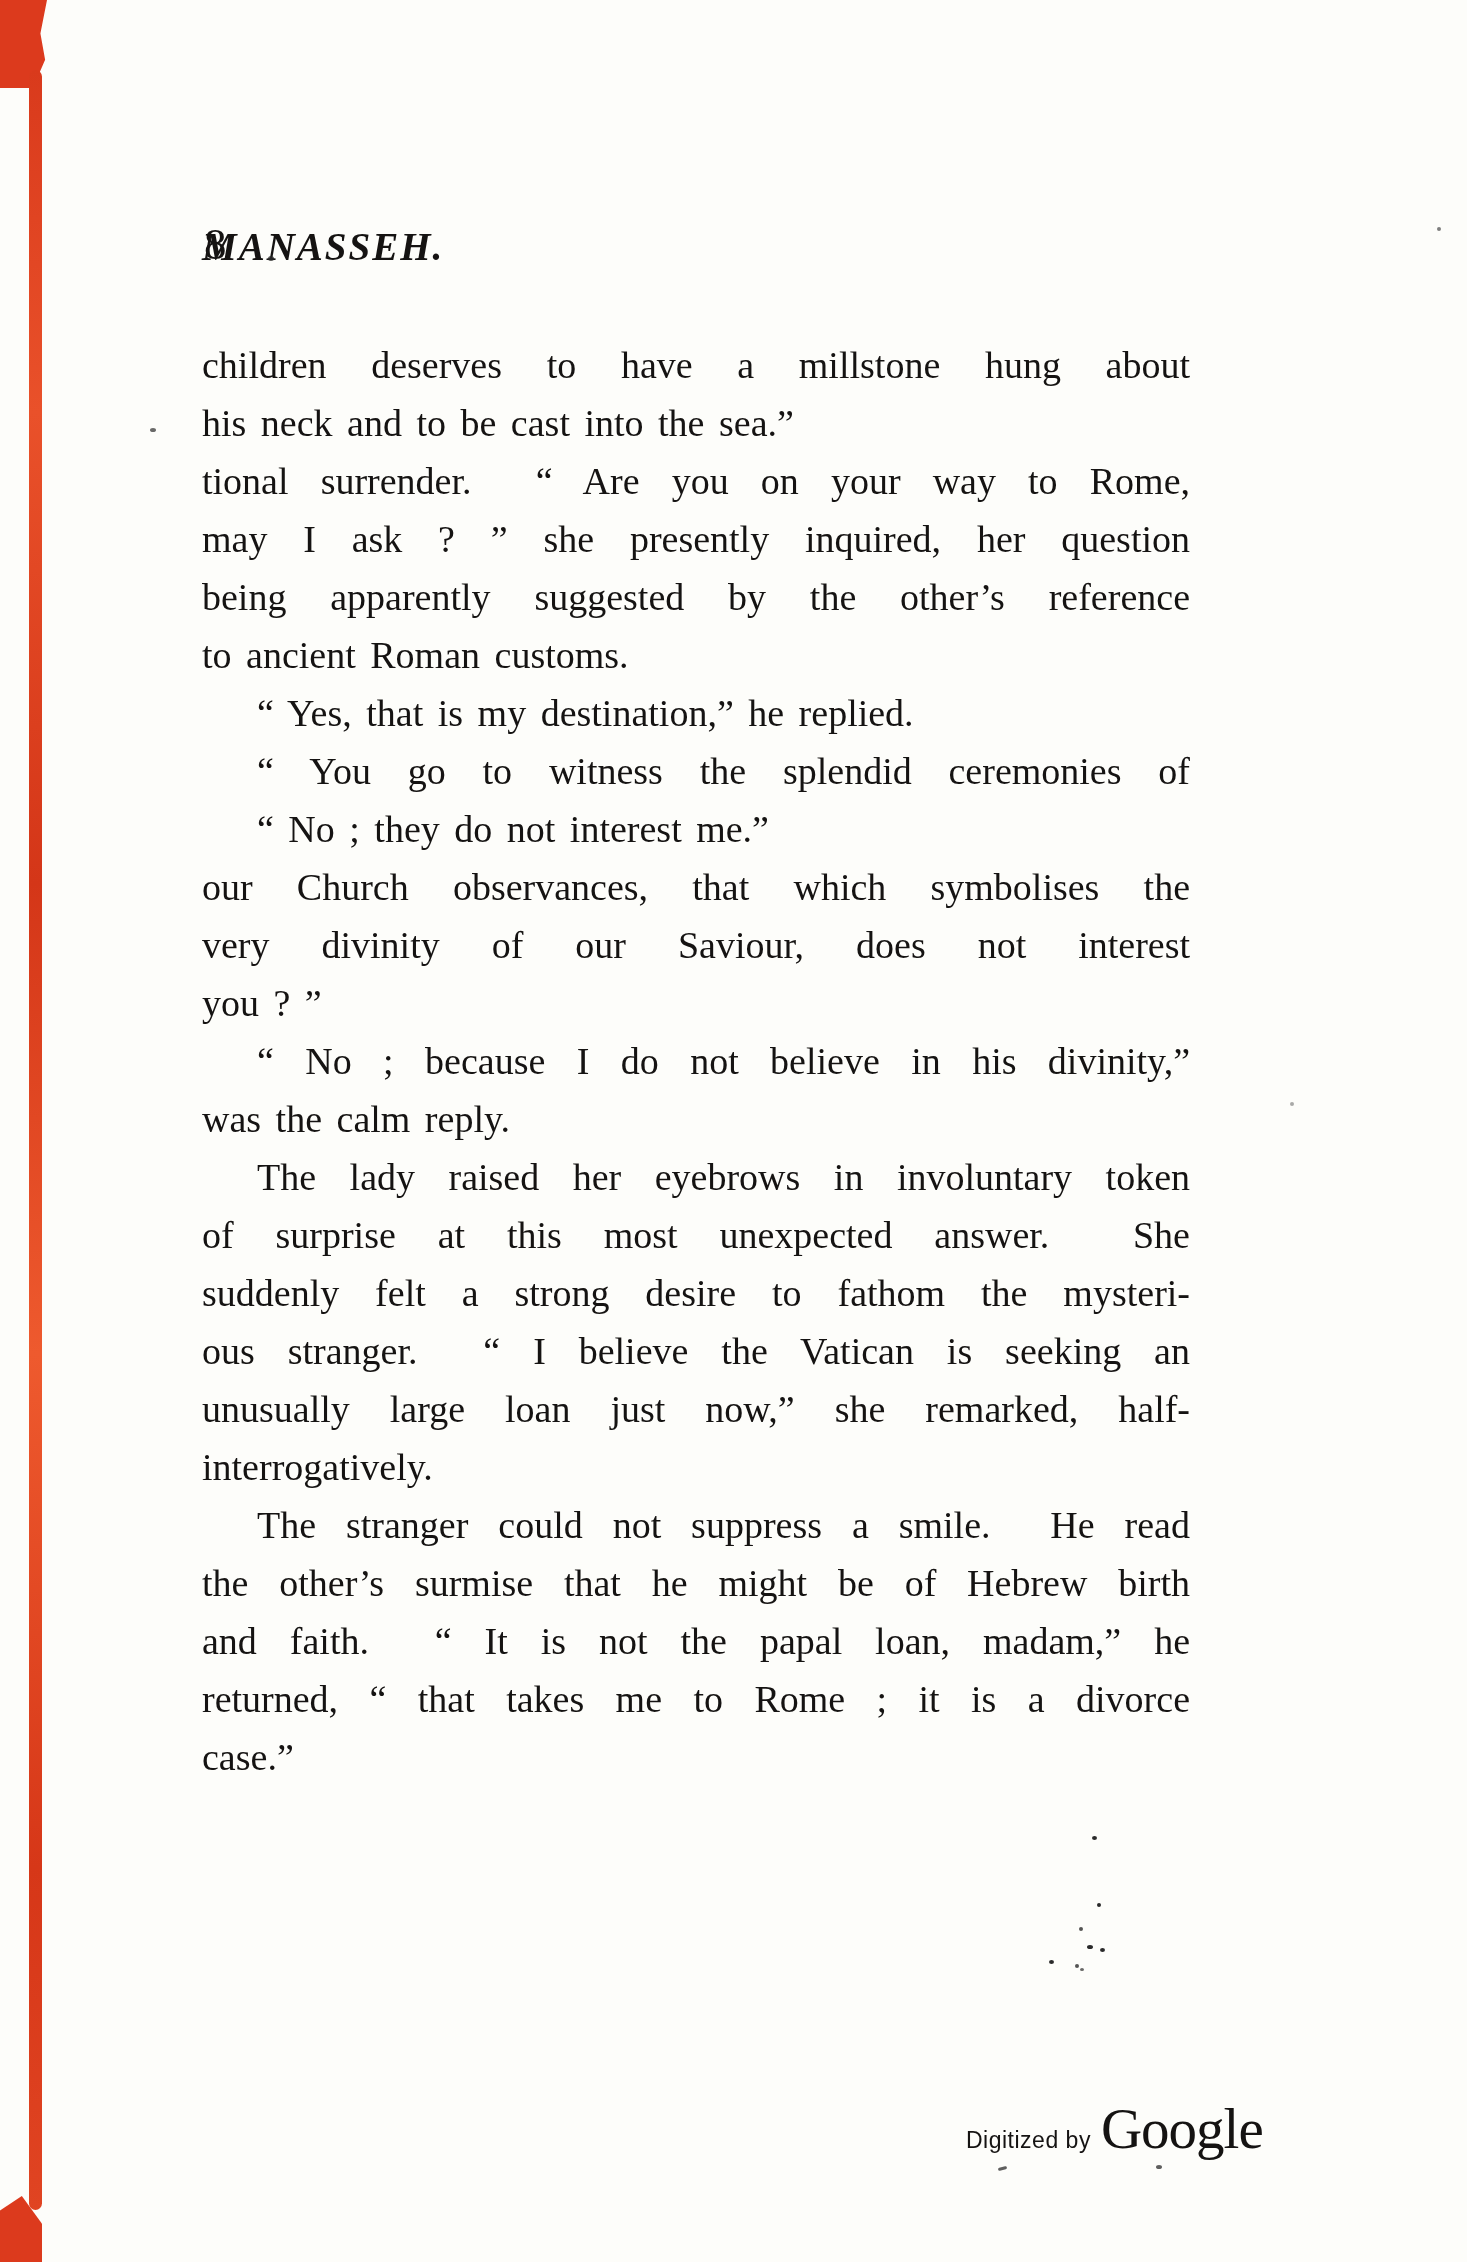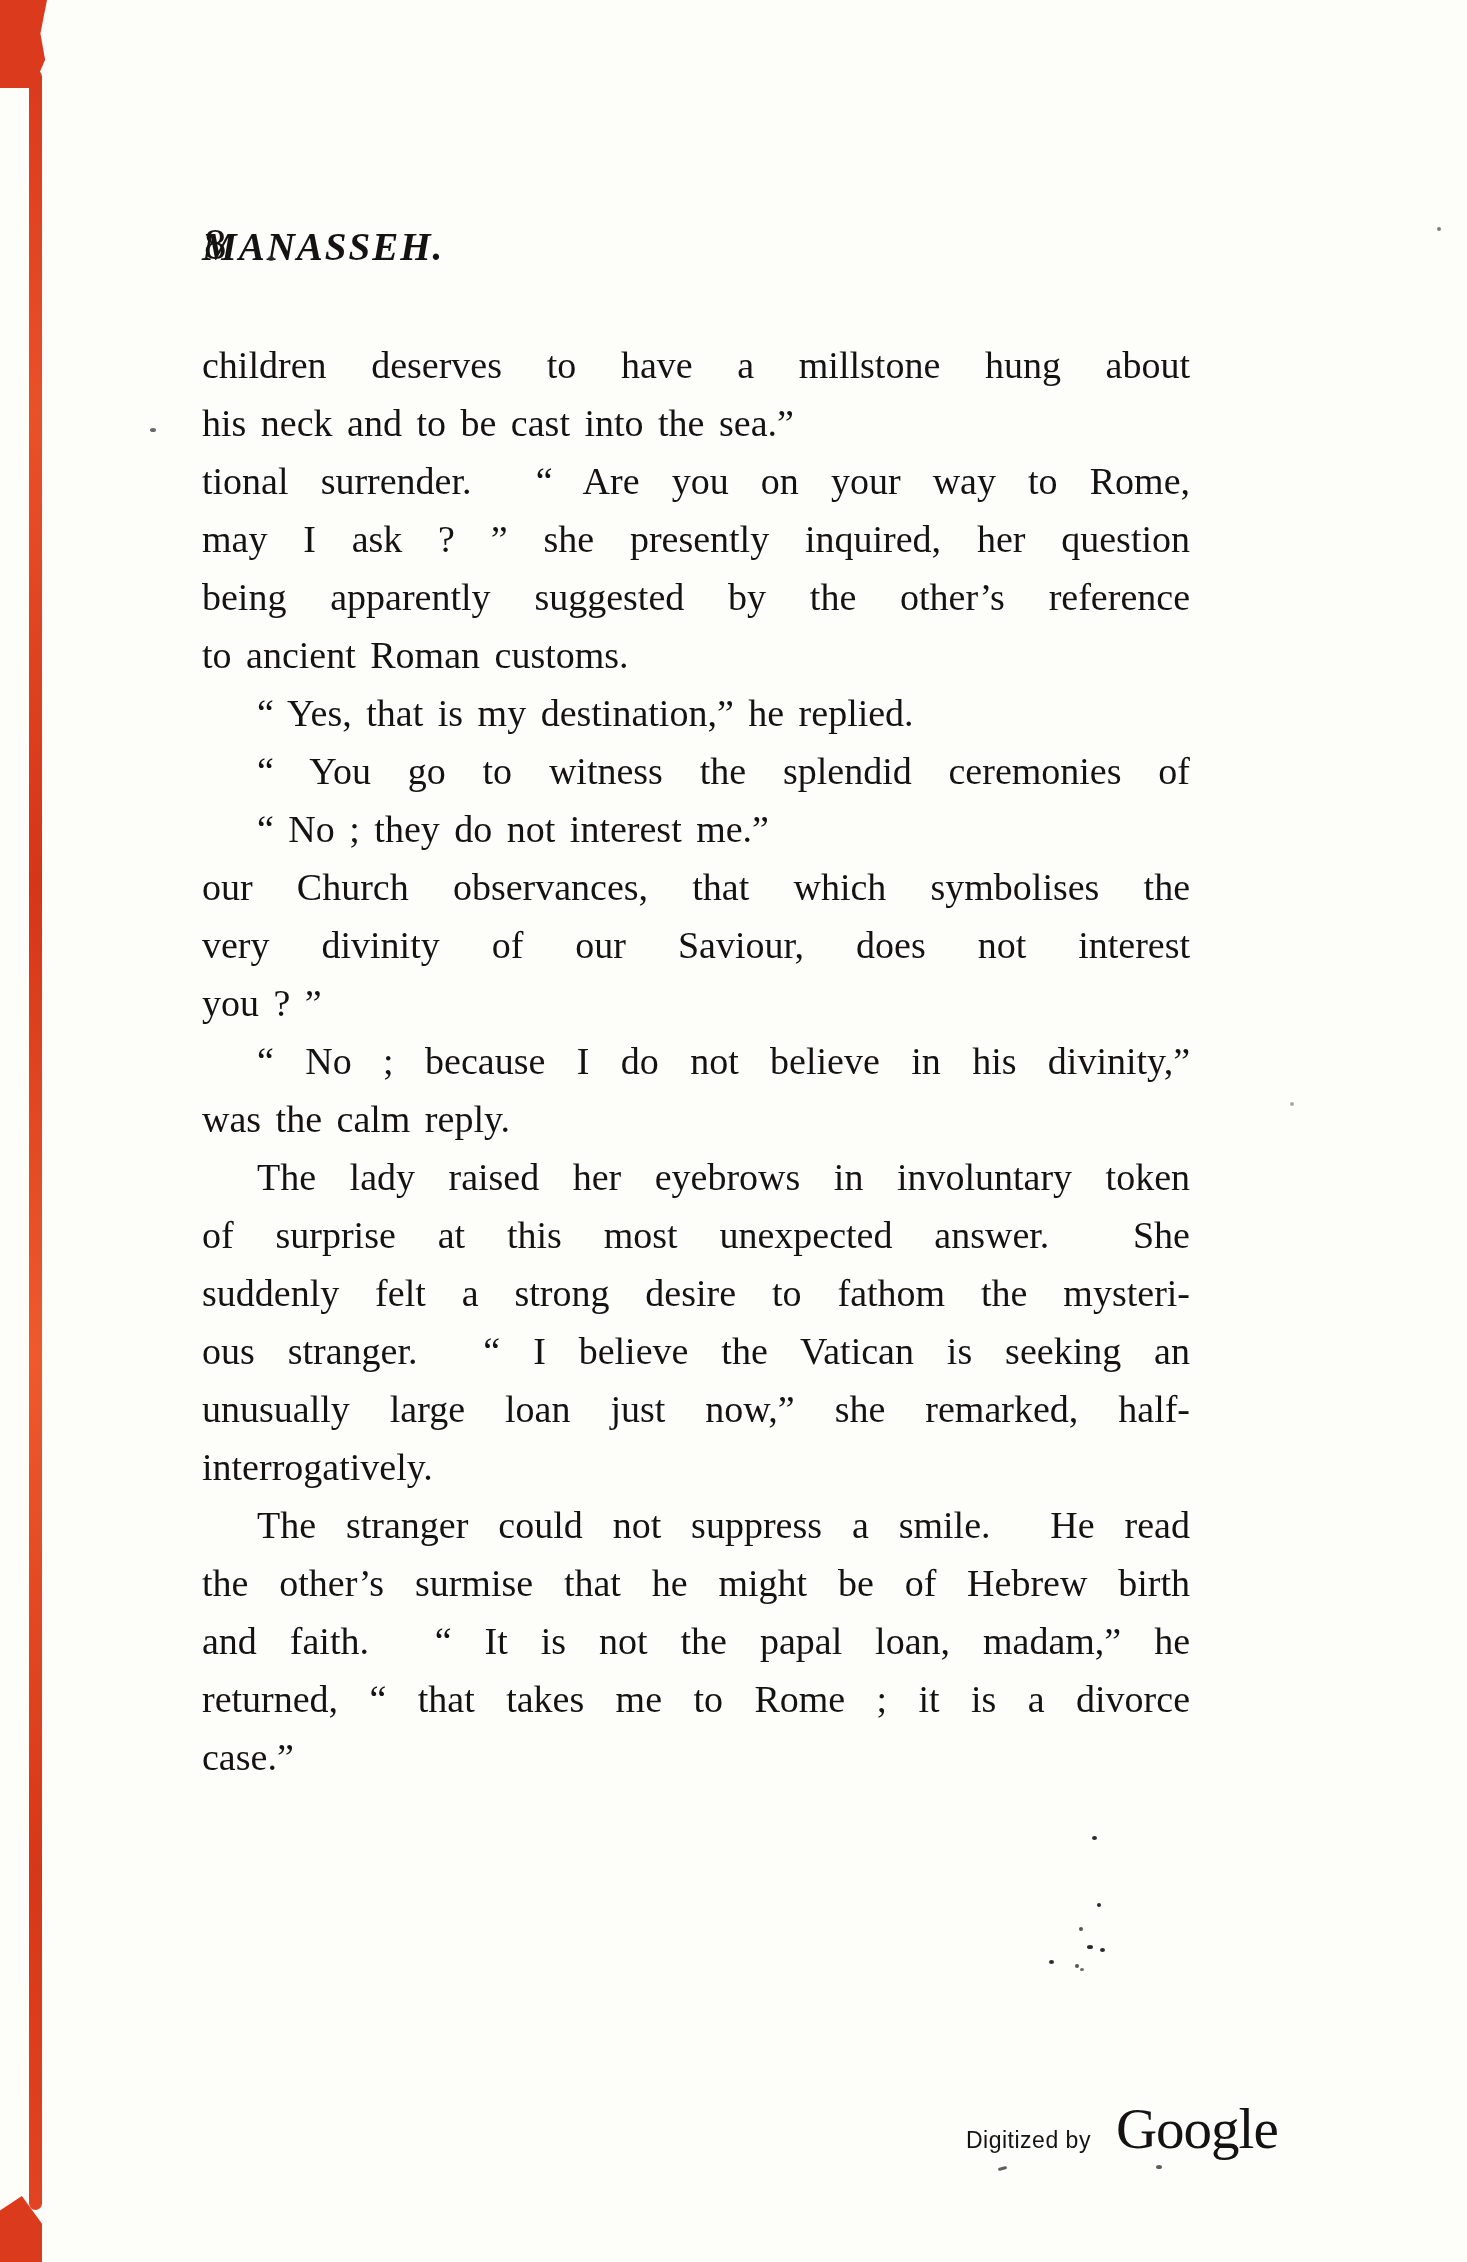--- a/index.html
+++ b/index.html
@@ -39,21 +39,21 @@
     position:absolute;left:202px;top:336px;width:988px;
     font-size:38px;line-height:58px;word-spacing:5px;
   }
   .line{height:58px;overflow:hidden;white-space:normal;}
   .line.j{text-align:justify;}
   .line.j::after{content:"";display:inline-block;width:100%;height:0;}
   .line.ind{padding-left:55px;}
   
   .footer{position:absolute;left:966px;top:2096px;display:flex;align-items:baseline;}
   .digitized{font-family:Liberation Sans, sans-serif;font-size:23px;letter-spacing:0.5px;}
-  .brand{font-family:"Liberation Serif", serif;font-size:57px;margin-left:25px;letter-spacing:-1px;}
+  .brand{font-family:"Liberation Serif", serif;font-size:57px;margin-left:10px;letter-spacing:-1px;}
   
   .speck{position:absolute;background:#2a2a2a;border-radius:50%;}
 </style>
 </head>
 <body>
 
 <div class="page">
 
   <div class="edge-top"></div>
   <div class="edge-line"></div>

